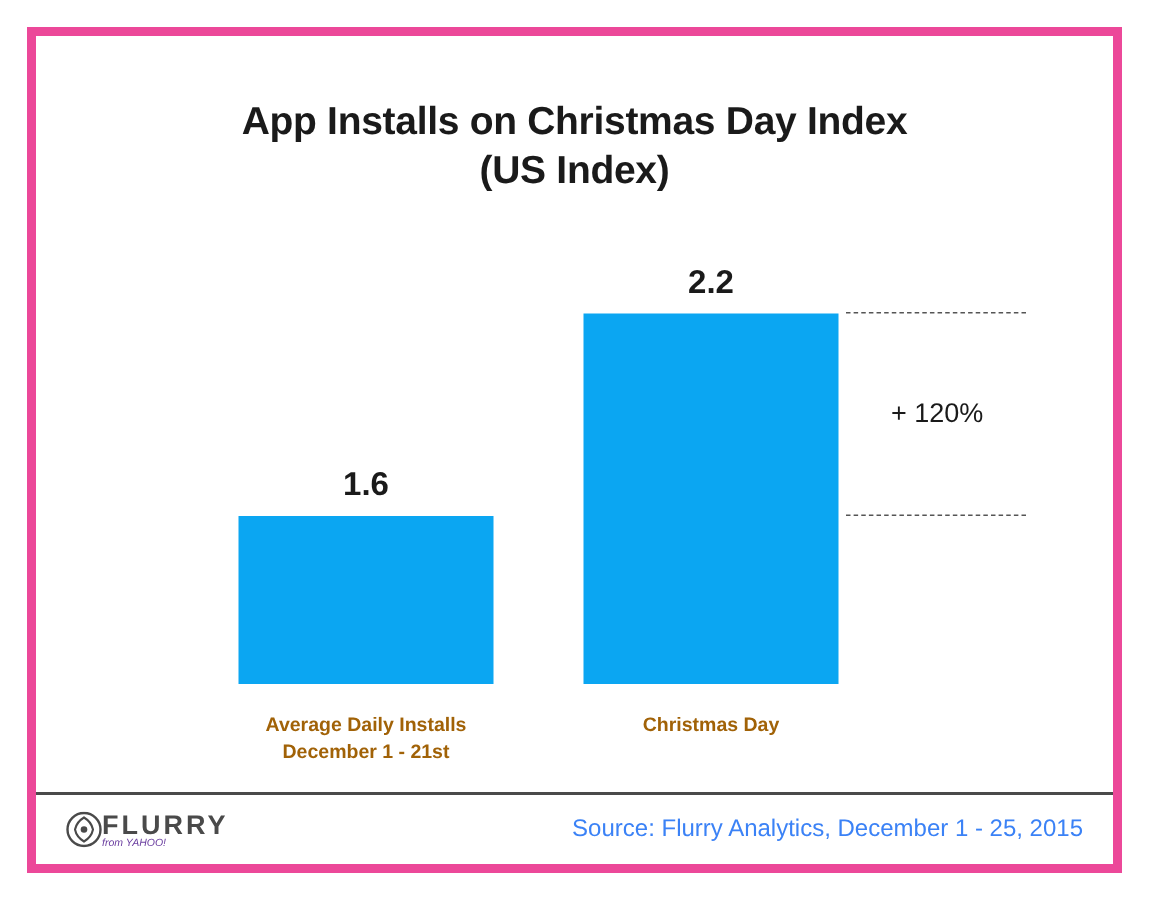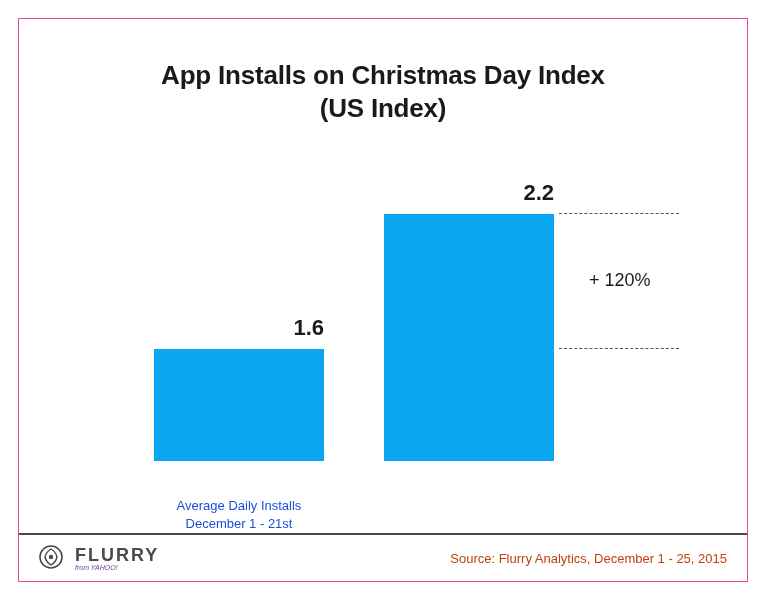--- a/index.html
+++ b/index.html
@@ -10,21 +10,21 @@
     font-family: "Helvetica Neue", Helvetica, Arial, sans-serif;
     color: #1a1a1a;
     position: relative;
   }
   .outer {
     position: absolute;
     top: 18px;
     left: 18px;
     right: 18px;
     bottom: 18px;
-    border: 1px solid #ec4899;
+    border: 6px solid #ec4899;
     background: #fff;
   }
   .title {
     text-align: center;
     font-size: 26px;
     font-weight: 700;
     line-height: 1.25;
     margin-top: 40px;
     letter-spacing: -0.2px;
   }
@@ -42,43 +42,44 @@
     bottom: 0;
     height: 100%;
     display: flex;
     align-items: flex-end;
     gap: 60px;
     padding-left: 55px;
   }
   .bar-wrap {
     display: flex;
     flex-direction: column;
-    align-items: flex-end;
+    align-items: center;
     width: 170px;
   }
   .bar-val {
     font-size: 22px;
     font-weight: 600;
     margin-bottom: 8px;
   }
   .bar {
     width: 170px;
     background: #0ba6f2;
   }
   .xlabel {
     position: absolute;
     top: 100%;
-    margin-top: 36px;
+    margin-top: 18px;
     font-size: 13px;
     text-align: center;
-    color: #1d4ed8;
+    color: #a16207;
     width: 200px;
     left: 50%;
     transform: translateX(-50%);
     line-height: 1.35;
+    font-weight: bold;
   }
   .baseline {
     position: absolute;
     left: 0;
     right: 0;
     bottom: 0;
     height: 0;
   }
   .annotation-group {
     position: absolute;
@@ -100,22 +101,22 @@
     bottom: 0;
     height: 48px;
     border-top: 2px solid #4a4a4a;
     display: flex;
     align-items: center;
     justify-content: space-between;
     padding: 0 20px;
   }
   .brand {
     display: flex;
-    align-items: flex-start;
-    gap: 12px;
+    align-items: center;
+    gap: 0;
     color: #4a4a4a;
   }
   .brand-icon {
     width: 24px;
     height: 24px;
     display: inline-flex;
     align-items: center;
     justify-content: center;
   }
   .brand-icon svg { display: block; }
@@ -125,22 +126,22 @@
     letter-spacing: 2px;
   }
   .brand-sub {
     font-size: 7px;
     font-style: italic;
     color: #6b3fa0;
     margin-top: -2px;
   }
   .brand-col { display: flex; flex-direction: column; align-items: flex-start; }
   .source {
-    font-size: 13px;
-    color: #c2410c;
+    font-size: 16px;
+    color: #3b82f6;
   }
 </style>
 </head>
 <body>
 
 <div class="outer">
 
   <div class="title">
     <div>App Installs on Christmas Day Index</div>
     <div>(US Index)</div>
@@ -149,20 +150,21 @@
   <div class="plot" id="plot">
     <div class="bars" id="bars">
         <div class="bar-wrap" style="position: relative;">
           <div class="bar-val">1.6</div>
           <div class="bar" style="height: 112.5px; background: rgb(11, 166, 242);"></div>
           <div class="xlabel">Average Daily Installs<br>December 1 - 21st</div>
         </div>
         <div class="bar-wrap" style="position: relative;">
           <div class="bar-val">2.2</div>
           <div class="bar" style="height: 247.5px; background: rgb(11, 166, 242);"></div>
+          <div class="xlabel">Christmas Day</div>
         </div>
       </div>
     <div class="baseline"></div>
     <div class="annotation-group" id="anno" style="left: 0px; top: 0px; width: 100%; height: 100%;">
       <div class="dash-top" style="left: 460px; width: 120px; bottom: 247.5px;"></div>
       <div class="dash-bottom" style="left: 460px; width: 120px; bottom: 112.5px;"></div>
       <div class="anno-text" style="left: 490px; bottom: 170px;">+ 120%</div>
     </div>
   </div>
 

